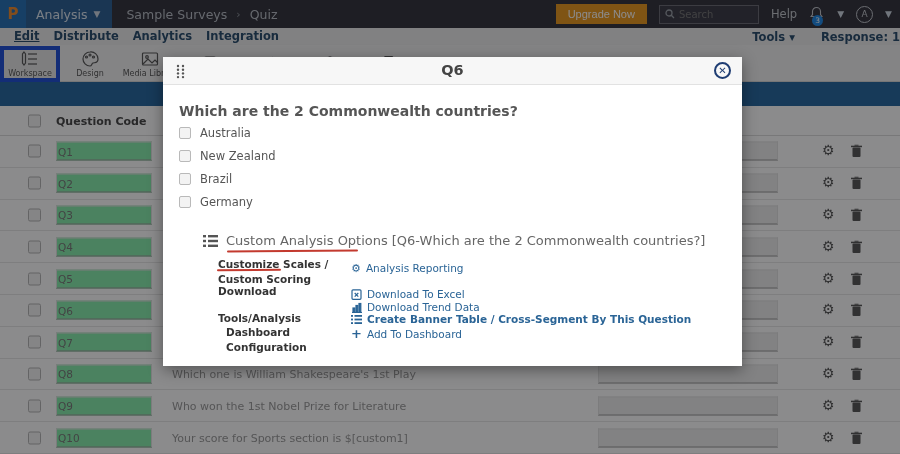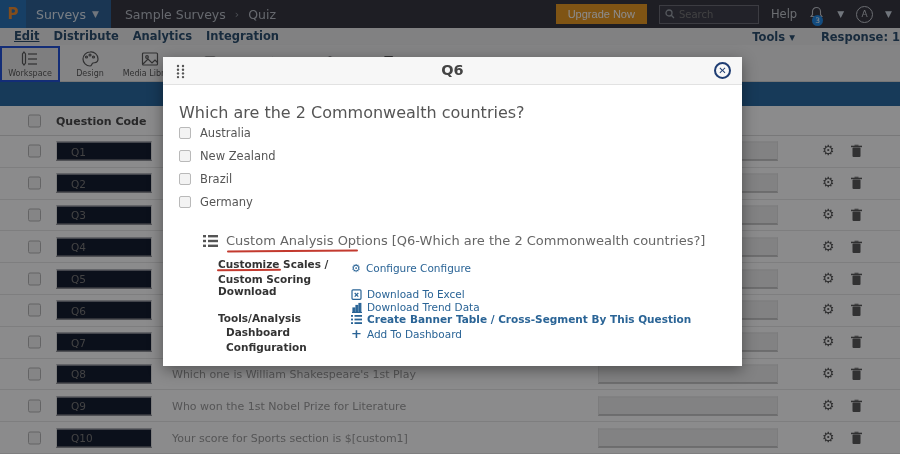--- a/index.html
+++ b/index.html
@@ -26,51 +26,51 @@
   
   .menubar { position:absolute; left:0; top:28px; width:900px; height:17px; background:#ededed; display:flex; align-items:center; font-size:11.5px; }
   .menu-item { margin-left:14px; color:#264a6b; font-weight:bold; cursor:pointer; padding-bottom:1px; }
   .menu-item.active { text-decoration:underline; }
   .menubar-right { margin-left:auto; display:flex; gap:26px; color:#264a6b; font-weight:bold; }
   .menubar-right > div { cursor:pointer; }
 
   
   .toolbar { position:absolute; left:0; top:45px; width:900px; height:37px; background:#f2f2f2; border-bottom:1px solid #d8d8d8; display:flex; align-items:flex-start; }
   .tb-tab { width:60px; height:36px; margin-top:1px; display:flex; flex-direction:column; align-items:center; justify-content:center; gap:2px; cursor:pointer; }
-  .tb-tab.selected { background:#e6e6e6; border:2px solid #1d4ed8; }
+  .tb-tab.selected { background:#e6e6e6; border:4px solid #1d4ed8; }
   .tb-label { font-size:8px; color:#555; white-space:nowrap; overflow:hidden; max-width:58px; }
   .tb-ic { width:18px; height:16px; stroke:#555; fill:none; stroke-width:1.2; }
   .url-box { position:absolute; left:680px; top:51px; width:155px; height:24px; background:#ececec; border:1px solid #c9c9c9; display:flex; align-items:center; justify-content:flex-end; padding:0 6px; gap:6px; }
   .url-text { font-size:9px; color:#555; }
   .pencil { font-size:11px; color:#555; cursor:pointer; }
   .preview-btn { position:absolute; left:843px; top:50px; width:48px; height:25px; background:#2a6496; color:#e8eef4; border:none; border-radius:3px; font-size:9.5px; display:flex; align-items:center; justify-content:center; gap:4px; cursor:pointer; }
 
   
   .bluebar { position:absolute; left:0; top:82px; width:900px; height:24px; background:#24669f; }
 
   
   .table-area { position:absolute; left:0; top:106px; width:900px; height:348px; background:#fff; }
   .t-header { position:relative; height:30px; border-bottom:1px solid #dcdcdc; }
   .t-row { position:relative; height:31.8px; border-bottom:1px solid #e6e6e6; }
   .cbx { position:absolute; left:28px; top:50%; transform:translateY(-50%); width:13px; height:13px; background:#f3f3f3; border:1px solid #b5b5b5; border-radius:2px; cursor:pointer; }
   .t-header .col-title { position:absolute; left:56px; top:50%; transform:translateY(-50%); font-size:11px; font-weight:bold; color:#444; }
-  .code-input { position:absolute; left:56px; top:50%; transform:translateY(-50%); width:96px; height:19px; background:#0f172a; border:1px solid #e2e2e2; border-bottom:1px solid #9a9a9a; font-size:10.5px; color:#777; display:flex; align-items:center; padding:0 14px; }
+  .code-input { position:absolute; left:56px; top:50%; transform:translateY(-50%); width:96px; height:19px; background:#86efac; border:1px solid #e2e2e2; border-bottom:1px solid #9a9a9a; font-size:10.5px; color:#777; display:flex; align-items:center; padding:0 1px; }
   .q-text { position:absolute; left:172px; top:50%; transform:translateY(-50%); font-size:11px; color:#999; white-space:nowrap; }
   .val-input { position:absolute; left:598px; top:50%; transform:translateY(-50%); width:180px; height:19px; background:#efefef; border:1px solid #e2e2e2; border-bottom:1px solid #9a9a9a; }
   .gear { position:absolute; left:822px; top:50%; transform:translateY(-54%); font-size:14px; color:#555; cursor:pointer; line-height:1; }
   .trash { position:absolute; left:851px; top:50%; transform:translateY(-50%); cursor:pointer; }
 
   
   .overlay { position:absolute; inset:0; background:rgba(8,8,10,0.47); z-index:50; }
   .modal { position:absolute; left:163px; top:57px; width:579px; height:309px; background:#fff; z-index:100; box-shadow:0 4px 14px rgba(0,0,0,0.4); }
   .modal-header { position:relative; height:28px; background:#f7f7f7; border-bottom:1px solid #e2e2e2; }
   .m-title { position:absolute; left:0; right:0; top:5px; text-align:center; font-size:14.5px; font-weight:bold; color:#444; }
   .drag-handle { position:absolute; left:13px; top:7px; cursor:move; }
   .close-btn { position:absolute; right:11px; top:5px; width:17px; height:17px; border:2px solid #1f3d73; border-radius:50%; color:#1f3d73; font-size:10px; font-weight:bold; display:flex; align-items:center; justify-content:center; cursor:pointer; line-height:1; }
-  .m-question { position:absolute; left:16px; top:46px; font-size:16px; font-weight:400; color:#555; }
+  .m-question { position:absolute; left:16px; top:46px; font-size:14px; font-weight:700; color:#555; }
   .m-options { position:absolute; left:16px; top:64px; }
   .m-opt { height:23px; display:flex; align-items:center; gap:9px; }
   .m-cbx { width:12px; height:12px; background:#f3f3f3; border:1px solid #b9b9b9; border-radius:2px; cursor:pointer; }
   .m-opt-label { font-size:11.5px; color:#555; }
   .an-icon { position:absolute; left:40px; top:178px; }
   .an-title { position:absolute; left:63px; top:176px; font-size:13px; color:#666; }
   .an-title .t2 { margin-left:4px; }
   .red-line { position:absolute; height:2px; background:#c33a2f; border-radius:2px; z-index:5; }
   .rl-1 { left:64px; top:193px; width:131px; transform:rotate(-0.4deg); }
   .rl-2 { left:54px; top:212px; width:64px; transform:rotate(-0.6deg); }
@@ -83,21 +83,21 @@
   .plus-mini { font-size:13px; line-height:1; font-weight:bold; }
 </style>
 </head>
 <body>
 
 <div id="stage">
 
   <div class="topbar">
     <div class="logo">P</div>
     <div class="surveys-dd">
-      <span>Surveys</span>
+      <span>Analysis</span>
       <span class="caret">▼</span>
     </div>
     <div class="breadcrumb">
       <span>Sample Surveys</span>
       <span class="crumb-sep">›</span>
       <span>Quiz</span>
     </div>
     <div class="topbar-right">
       <button class="upgrade-btn">Upgrade Now</button>
       <div class="search-box">
@@ -392,21 +392,21 @@
     <div class="red-line rl-1"></div>
     <div class="red-line rl-2"></div>
 
     <div class="an-left al-1">Customize Scales / Custom Scoring</div>
     <div class="an-left al-2">Download</div>
     <div class="an-left al-3">Tools/Analysis</div>
     <div class="an-left al-4">Dashboard Configuration</div>
 
     <div class="an-link lk-1">
       <span class="gear-mini">⚙</span>
-      <span>Configure Configure</span>
+      <span>Analysis Reporting</span>
     </div>
     <div class="an-link lk-2">
       <svg class="lk-ic" viewBox="0 0 11 11">
           <rect x="1" y="0.8" width="9" height="9.5" rx="1"></rect>
           <path d="M3.7 4 l3.6 3.6 M7.3 4 l-3.6 3.6"></path>
         </svg>
       <span>Download To Excel</span>
     </div>
     <div class="an-link lk-3">
       <svg class="lk-ic" viewBox="0 0 11 11">

